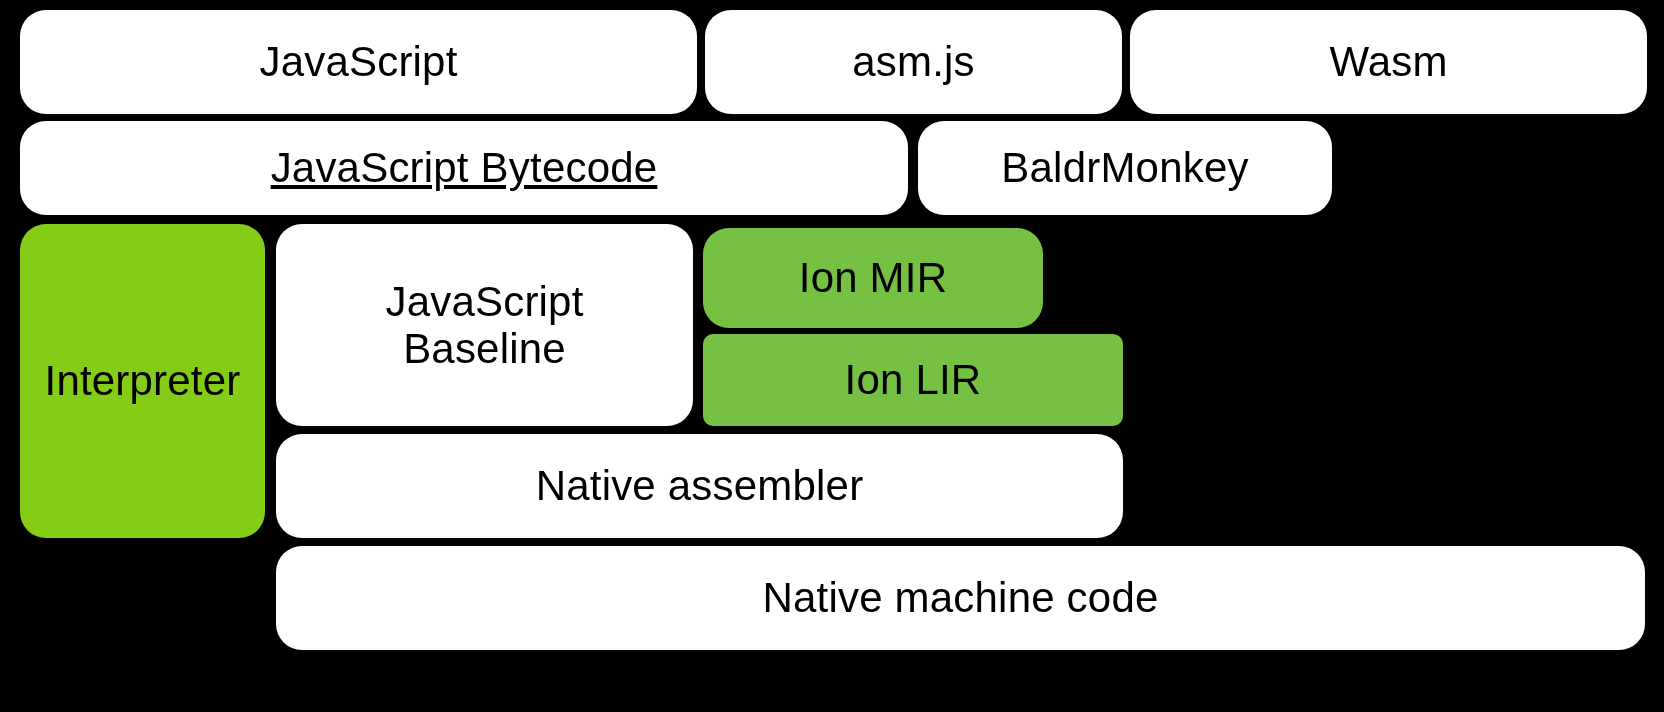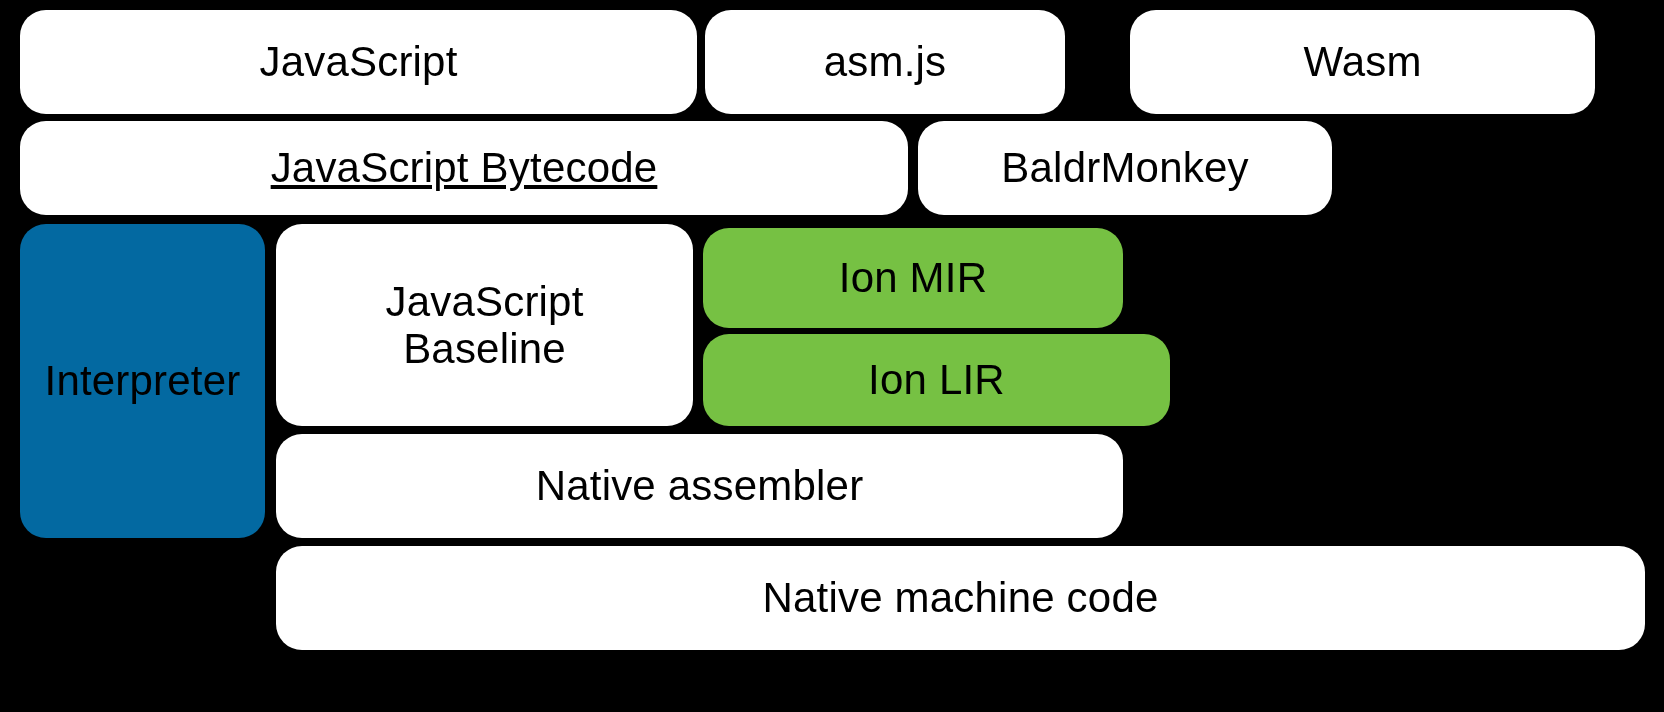--- a/index.html
+++ b/index.html
@@ -25,60 +25,60 @@
     border-radius: 26px;
     color: #000000;
     font-size: 42px;
     line-height: 1.12;
     font-weight: 400;
     letter-spacing: 0.2px;
     white-space: pre-line;
     padding: 8px 10px;
   }
   .fill-white  { background: #ffffff; }
-  .fill-gray   { background: #0369a1; }
+  .fill-gray   { background: #84cc16; }
   .fill-green  { background: #76c143; }
   .fill-pink   { background: #f8788c; }
 </style>
 </head>
 <body>
 
 <div id="stage">
 
   <div class="node fill-white" style="left:20px; top:10px; width:677px; height:104px;">
     <span>JavaScript</span>
   </div>
-  <div class="node fill-white" style="left:705px; top:10px; width:360px; height:104px;">
+  <div class="node fill-white" style="left:705px; top:10px; width:417px; height:104px;">
     <span>asm.js</span>
   </div>
-  <div class="node fill-white" style="left:1130px; top:10px; width:465px; height:104px;text-align:center;">
+  <div class="node fill-white" style="left:1130px; top:10px; width:517px; height:104px;text-align:center;">
     <span>Wasm</span>
   </div>
 
   <div class="node fill-white" style="left:20px; top:121px; width:888px; height:94px;text-decoration:underline;">
     <span>JavaScript Bytecode</span>
   </div>
   <div class="node fill-white" style="left:918px; top:121px; width:414px; height:94px;text-align:right;">
     <span>BaldrMonkey</span>
   </div>
 
   <div class="node fill-gray" style="left:20px; top:224px; width:245px; height:314px;">
     <span>Interpreter</span>
   </div>
 
   <div class="node fill-white" style="left:276px; top:224px; width:417px; height:202px;">
     <span>JavaScript
 Baseline</span>
   </div>
 
-  <div class="node fill-green" style="left:703px; top:228px; width:420px; height:100px;">
+  <div class="node fill-green" style="left:703px; top:228px; width:340px; height:100px;">
     <span>Ion MIR</span>
   </div>
 
-  <div class="node fill-green" style="left:703px; top:334px; width:467px; height:92px;">
+  <div class="node fill-green" style="left:703px; top:334px; width:420px; height:92px;border-radius:10px;">
     <span>Ion LIR</span>
   </div>
 
 
   <div class="node fill-white" style="left:276px; top:434px; width:847px; height:104px;">
     <span>Native assembler</span>
   </div>
 
   <div class="node fill-white" style="left:276px; top:546px; width:1369px; height:104px;">
     <span>Native machine code</span>

